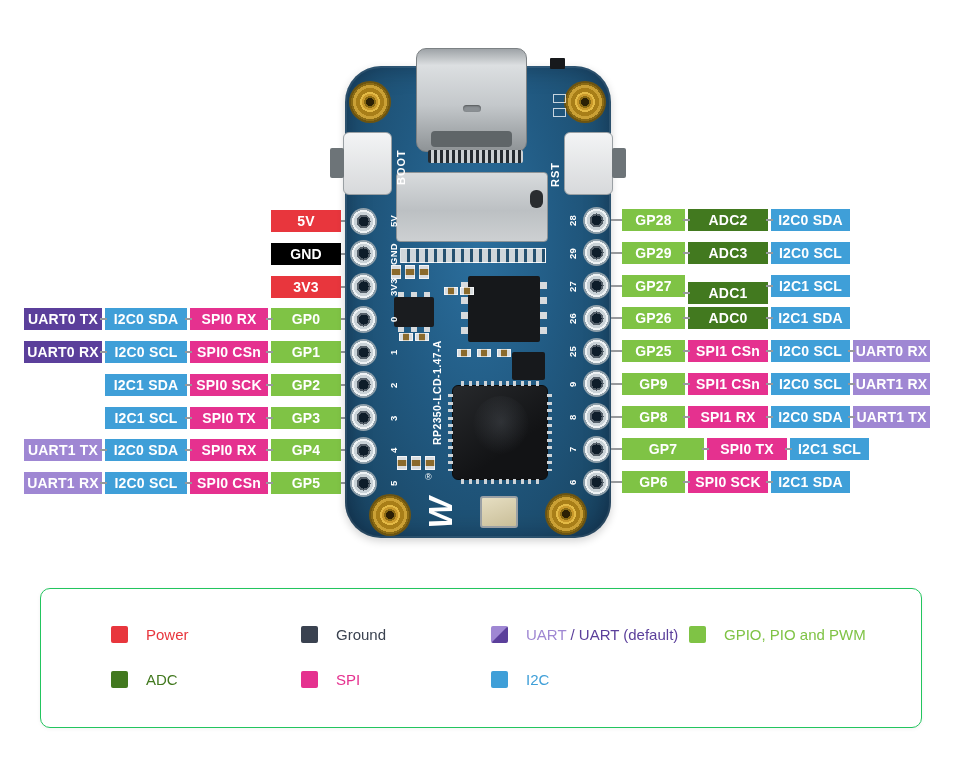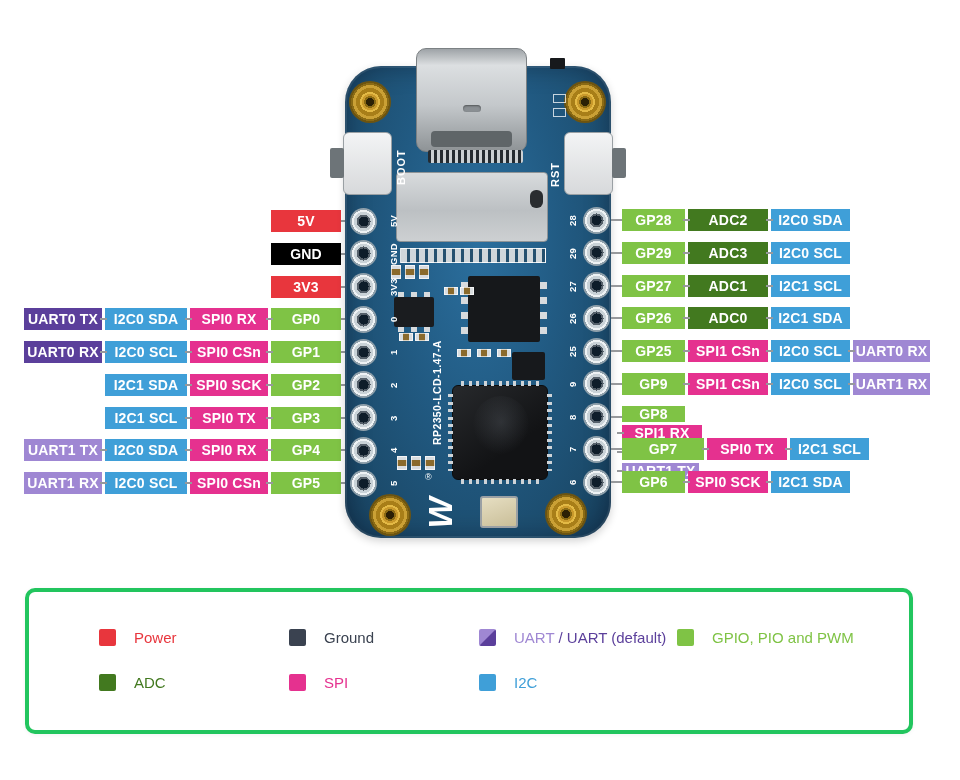--- a/index.html
+++ b/index.html
@@ -76,22 +76,22 @@
   .rmark{left:80px;top:406px;color:#fff;font-size:9px;}
   .hole{width:27px;height:27px;border-radius:50%;
        background:radial-gradient(circle,#0e1d2a 0 5px,#55606a 5px 7px,#c9d2d7 7px 9.5px,#eef2f4 9.5px 11.5px,#8fa0ab 11.5px 13.5px);}
   .silknum{width:15px;height:36px;font-size:9.5px;font-weight:700;letter-spacing:.3px;}
   .topchip{left:205px;top:-8px;width:15px;height:11px;background:#17191c;border-radius:1px;}
   .silkbox{width:13px;height:9px;border:1px solid rgba(255,255,255,.75);}
   .pv{background:linear-gradient(180deg,#d9dde0 0 28%,#8a6a2c 28% 72%,#d9dde0 72%);border:1px solid rgba(255,255,255,.7);}
   .pv.h{background:linear-gradient(90deg,#d9dde0 0 28%,#8a6a2c 28% 72%,#d9dde0 72%);}
 
   
-  .legend{position:absolute;left:25px;top:588px;width:880px;height:138px;background:#fff;
-          border:4px solid #22c55e;border-radius:10px;box-shadow:0 1px 4px rgba(0,0,0,.05);}
+  .legend{position:absolute;left:40px;top:588px;width:880px;height:138px;background:#fff;
+          border:1px solid #22c55e;border-radius:10px;box-shadow:0 1px 4px rgba(0,0,0,.05);}
   .lg-item{position:absolute;display:flex;align-items:center;gap:18px;height:18px;}
   .lg-sw{width:17px;height:17px;border-radius:2px;flex:none;}
   .lg-sw.split{background:linear-gradient(135deg,var(--uart) 49.5%,var(--uart_default) 50.5%);}
   .lg-tx{font-size:15px;font-weight:500;white-space:nowrap;}
 </style>
 </head>
 <body>
 
 <div class="stage">
 
@@ -234,41 +234,41 @@
         <span class="cell c-adc" style="width: 80px;">ADC2</span>
         <span class="cell c-i2c" style="width: 79px;">I2C0 SDA</span>
       </div>
       <div class="pin-row right" style="top: 242px;">
         <span class="cell c-gpio" style="width: 63px;">GP29</span>
         <span class="cell c-adc" style="width: 80px;">ADC3</span>
         <span class="cell c-i2c" style="width: 79px;">I2C0 SCL</span>
       </div>
       <div class="pin-row right" style="top: 275px;">
         <span class="cell c-gpio" style="width: 63px;">GP27</span>
-        <span class="cell c-adc" style="width: 80px;">ADC1</span>
+        <span class="cell c-adc" style="width: 80px; margin-top: 7px;">ADC1</span>
         <span class="cell c-i2c" style="width: 79px;">I2C1 SCL</span>
       </div>
       <div class="pin-row right" style="top: 307px;">
         <span class="cell c-gpio" style="width: 63px;">GP26</span>
         <span class="cell c-adc" style="width: 80px;">ADC0</span>
         <span class="cell c-i2c" style="width: 79px;">I2C1 SDA</span>
       </div>
       <div class="pin-row right" style="top: 340px;">
         <span class="cell c-gpio" style="width: 63px;">GP25</span>
         <span class="cell c-spi" style="width: 80px;">SPI1 CSn</span>
         <span class="cell c-i2c" style="width: 79px;">I2C0 SCL</span>
         <span class="cell c-uart" style="width: 77px;">UART0 RX</span>
       </div>
       <div class="pin-row right" style="top: 373px;">
         <span class="cell c-gpio" style="width: 63px;">GP9</span>
         <span class="cell c-spi" style="width: 80px;">SPI1 CSn</span>
         <span class="cell c-i2c" style="width: 79px;">I2C0 SCL</span>
         <span class="cell c-uart" style="width: 77px;">UART1 RX</span>
       </div>
-      <div class="pin-row right" style="top: 406px; flex-direction: column;">
+      <div class="pin-row right" style="top: 406px;">
         <span class="cell c-gpio" style="width: 63px;">GP8</span>
         <span class="cell c-spi" style="width: 80px;">SPI1 RX</span>
         <span class="cell c-i2c" style="width: 79px;">I2C0 SDA</span>
         <span class="cell c-uart" style="width: 77px;">UART1 TX</span>
       </div>
       <div class="pin-row right" style="top: 438px;">
         <span class="cell c-gpio" style="width: 82px;">GP7</span>
         <span class="cell c-spi" style="width: 80px;">SPI0 TX</span>
         <span class="cell c-i2c" style="width: 79px;">I2C1 SCL</span>
       </div>

